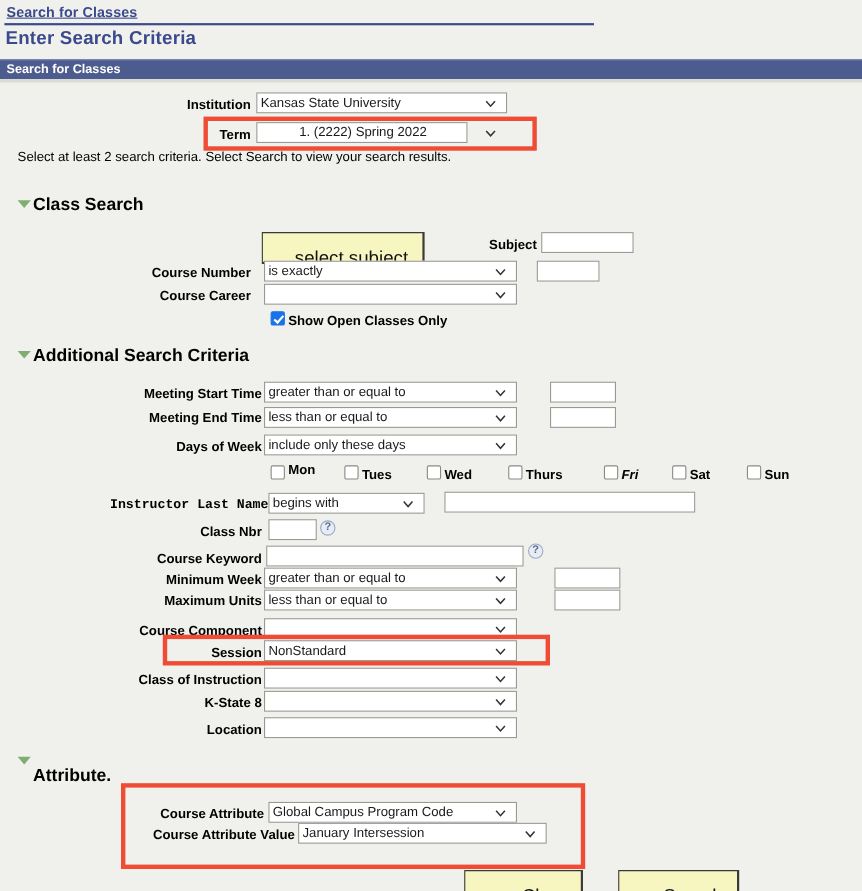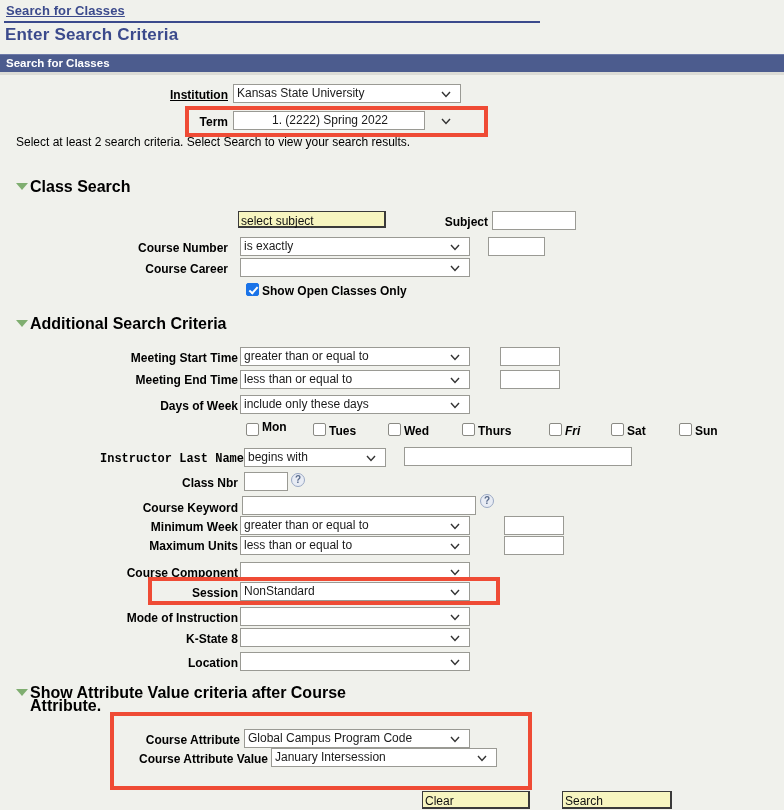--- a/index.html
+++ b/index.html
@@ -132,25 +132,25 @@
 
   
   .psbtn {
     position: absolute;
     box-sizing: border-box;
     background: #f7f5c0;
     border: 1px solid #3a3a3a;
     border-right-width: 2px;
     border-bottom-width: 2px;
     font-family: "Liberation Sans", sans-serif;
-    font-size: 12px;
+    font-size: 17px;
     color: #111;
-    text-align: left;
+    text-align: right;
     cursor: pointer;
-    padding: 2px;
+    padding: 13px;
   }
 
   
   .group-head {
     position: absolute;
     font-size: 16px;
     font-weight: bold;
     color: #000;
   }
   .tri {
@@ -223,21 +223,21 @@
 
 <div class="breadcrumb">Search for Classes</div>
 <div class="breadcrumb-rule"></div>
 <div class="page-title">Enter Search Criteria</div>
 
 <div class="section-bar">
   <span>Search for Classes</span>
 </div>
 <div class="bar-shadow"></div>
 
-<div class="lbl" style="left:100px;top:88px;width:128px;text-decoration:underline;">Institution</div>
+<div class="lbl" style="left:100px;top:88px;width:128px;">Institution</div>
 <div class="sel-wrap" style="left:233px;top:84px;">
   <select class="ps" style="left:0;top:0;width:228px;">
     <option>Kansas State University</option>
   </select>
   <svg class="sel-arrow" style="left:208px;top:5px;" viewBox="0 0 10 10">
     <path d="M1 3 L5 7.5 L9 3" fill="none" stroke="#333" stroke-width="1.4"></path>
   </svg>
 </div>
 
 <div class="lbl" style="left:100px;top:115px;width:128px;">Term</div>
@@ -394,21 +394,21 @@
 <div class="sel-wrap" style="left:240px;top:582px;">
   <select class="ps" style="left:0;top:0;width:230px;">
     <option>NonStandard</option>
   </select>
   <svg class="sel-arrow" style="left:210px;top:5px;" viewBox="0 0 10 10">
     <path d="M1 3 L5 7.5 L9 3" fill="none" stroke="#333" stroke-width="1.4"></path>
   </svg>
 </div>
 <div class="redbox" style="left:148px;top:577px;width:352px;height:28px;"></div>
 
-<div class="lbl" style="left:100px;top:611px;width:138px;">Mode of Instruction</div>
+<div class="lbl" style="left:100px;top:611px;width:138px;">Class of Instruction</div>
 <div class="sel-wrap" style="left:240px;top:607px;">
   <select class="ps" style="left:0;top:0;width:230px;">
     <option></option>
   </select>
   <svg class="sel-arrow" style="left:210px;top:5px;" viewBox="0 0 10 10">
     <path d="M1 3 L5 7.5 L9 3" fill="none" stroke="#333" stroke-width="1.4"></path>
   </svg>
 </div>
 
 <div class="lbl" style="left:110px;top:632px;width:128px;">K-State 8</div>
@@ -425,21 +425,21 @@
 <div class="sel-wrap" style="left:240px;top:652px;">
   <select class="ps" style="left:0;top:0;width:230px;">
     <option></option>
   </select>
   <svg class="sel-arrow" style="left:210px;top:5px;" viewBox="0 0 10 10">
     <path d="M1 3 L5 7.5 L9 3" fill="none" stroke="#333" stroke-width="1.4"></path>
   </svg>
 </div>
 
 <div class="group-head" style="left:16px;top:686px;line-height:13px;width:330px;">
-  <span class="tri"></span><span>Show Attribute Value criteria after Course</span><br>
+  <span class="tri"></span><br>
   <span style="margin-left:14px;">Attribute.</span>
 </div>
 
 <div class="lbl" style="left:130px;top:733px;width:110px;">Course Attribute</div>
 <div class="sel-wrap" style="left:244px;top:729px;">
   <select class="ps" style="left:0;top:0;width:226px;">
     <option>Global Campus Program Code</option>
   </select>
   <svg class="sel-arrow" style="left:206px;top:5px;" viewBox="0 0 10 10">
     <path d="M1 3 L5 7.5 L9 3" fill="none" stroke="#333" stroke-width="1.4"></path>

